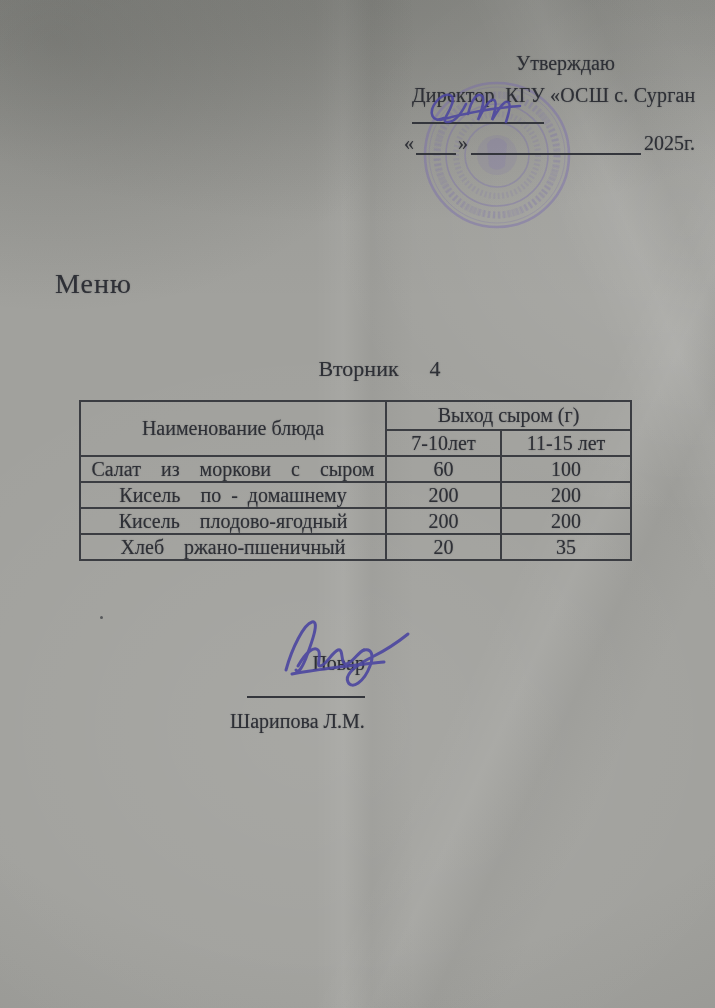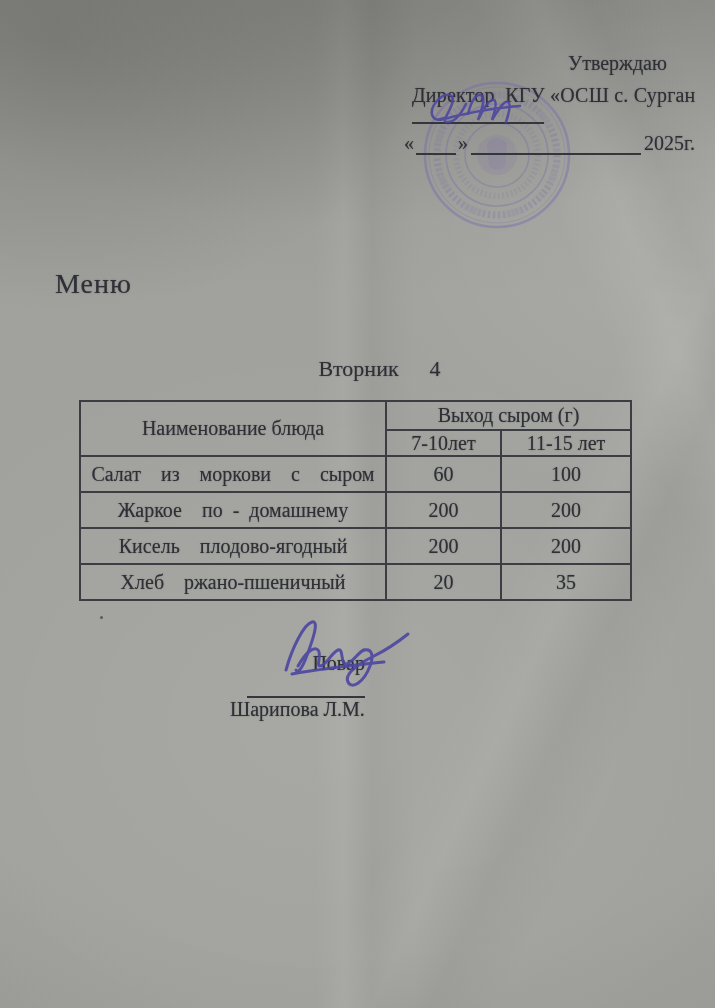--- a/index.html
+++ b/index.html
@@ -17,21 +17,21 @@
       linear-gradient(68deg, transparent 78%, rgba(255,255,255,0.06) 84%, rgba(70,70,68,0.05) 89%, transparent 95%),
       radial-gradient(ellipse 900px 800px at 50% 46%, transparent 62%, rgba(48,50,46,0.13) 100%),
       linear-gradient(180deg, rgba(62,64,59,0.16) 0px, rgba(90,92,87,0.08) 150px, transparent 300px);
   }
   .ink{color:#2e3036; text-shadow:0 0 1.2px rgba(46,48,54,0.55);}
   .abs{position:absolute;}
   .nowrap{white-space:nowrap;}
   .soft{filter:blur(0.3px);}
 
   
-  .approve-word{left:568px;top:52px;font-size:20px;}
+  .approve-word{left:516px;top:52px;font-size:20px;}
   .director-line{left:412px;top:77px;font-size:20px;letter-spacing:0.2px;margin-top:7px;}
   .sig-row{left:412px;top:101px;font-size:20px;display:flex;align-items:flex-end;}
   .blank-line{display:inline-block;border-bottom:2px solid #34363c;height:1.05em;}
   .sig-row .blank-line{width:132px;}
   .sig-row .name{margin-left:9px;}
   .date-row{left:404px;top:132px;font-size:20px;display:flex;align-items:flex-end;}
   .date-row .short{width:40px;margin:0 2px;}
   .date-row .long{width:170px;margin:0 2px 0 3px;}
   .date-row .year{margin-left:1px;}
 
@@ -41,21 +41,21 @@
 
   
   .menu-table{left:79px;top:400px;border-collapse:collapse;table-layout:fixed;border-radius:32px;}
   .menu-table td,.menu-table th{
     border:2px solid #3b3d42;font-weight:normal;font-size:20px;
     text-align:center;vertical-align:middle;padding:0;
     color:#2e3036; text-shadow:0 0 1.2px rgba(46,48,54,0.55);
   }
   .menu-table .h1{height:29px;}
   .menu-table .h2{height:26px;}
-  .menu-table .dr{height:36px;padding-left:32px;}
+  .menu-table .dr{height:26px;padding-left:32px;}
   .menu-table .dish{word-spacing:5px;}
 
   
   .cook-row{left:218px;top:652px;font-size:20px;display:flex;align-items:flex-end;flex-direction:column;}
   .cook-row .blank-line{width:118px;margin-left:10px;}
   .cook-row .name{margin-left:12px;}
 
   .ink-dot{left:100px;top:616px;width:3px;height:3px;border-radius:50%;background:#4a4c50;opacity:.85;}
 
   .stamp{left:412px;top:70px;width:170px;height:170px;filter:blur(0.5px);}
@@ -121,41 +121,41 @@
     <tr class="h2">
       <th style="white-space: pre;">7-10лет</th>
       <th style="white-space: pre;">11-15 лет</th>
     </tr>
     <tr class="dr">
       <td class="dish" style="white-space: pre;">Салат  из  моркови  с  сыром</td>
       <td style="white-space: pre;">60</td>
       <td style="white-space: pre;">100</td>
     </tr>
     <tr class="dr">
-      <td class="dish" style="white-space: pre;">Жаркое  по - домашнему</td>
+      <td class="dish" style="white-space: pre;">Кисель  по - домашнему</td>
       <td style="white-space: pre;">200</td>
       <td style="white-space: pre;">200</td>
     </tr>
     <tr class="dr">
       <td class="dish" style="white-space: pre;">Кисель  плодово-ягодный</td>
       <td style="white-space: pre;">200</td>
       <td style="white-space: pre;">200</td>
     </tr>
     <tr class="dr">
       <td class="dish" style="white-space: pre;">Хлеб  ржано-пшеничный</td>
       <td style="white-space: pre; margin-top: 7px;">20</td>
       <td style="white-space: pre;">35</td>
     </tr>
   </tbody>
 </table>
 
 <div class="abs ink soft cook-row">
   <span class="nowrap" style="white-space: pre;">Повар</span>
   <span class="blank-line"></span>
-  <span class="name nowrap" style="white-space: pre;">Шарипова Л.М.</span>
+  <span class="name nowrap" style="white-space: pre; margin-top: 12px;">Шарипова Л.М.</span>
 </div>
 
 <svg class="abs cook-sig" viewBox="0 0 190 84">
   <g stroke="#4c46a0" fill="none" stroke-width="3" stroke-linecap="round" opacity="0.9">
     <path d="M20,62 C26,40 38,16 46,14 C54,12 46,34 40,50 C36,60 32,66 30,62"></path>
     <path d="M32,58 C40,44 48,38 52,42 C56,46 50,58 54,58 C60,58 66,44 72,42 C78,40 74,56 80,56 C86,56 92,44 98,42"></path>
     <path d="M98,42 C106,40 108,48 104,58 C98,74 86,82 82,74 C78,66 92,56 108,48 C120,42 132,34 142,26"></path>
     <path d="M26,66 C60,60 100,56 118,54"></path>
   </g>
 </svg>

